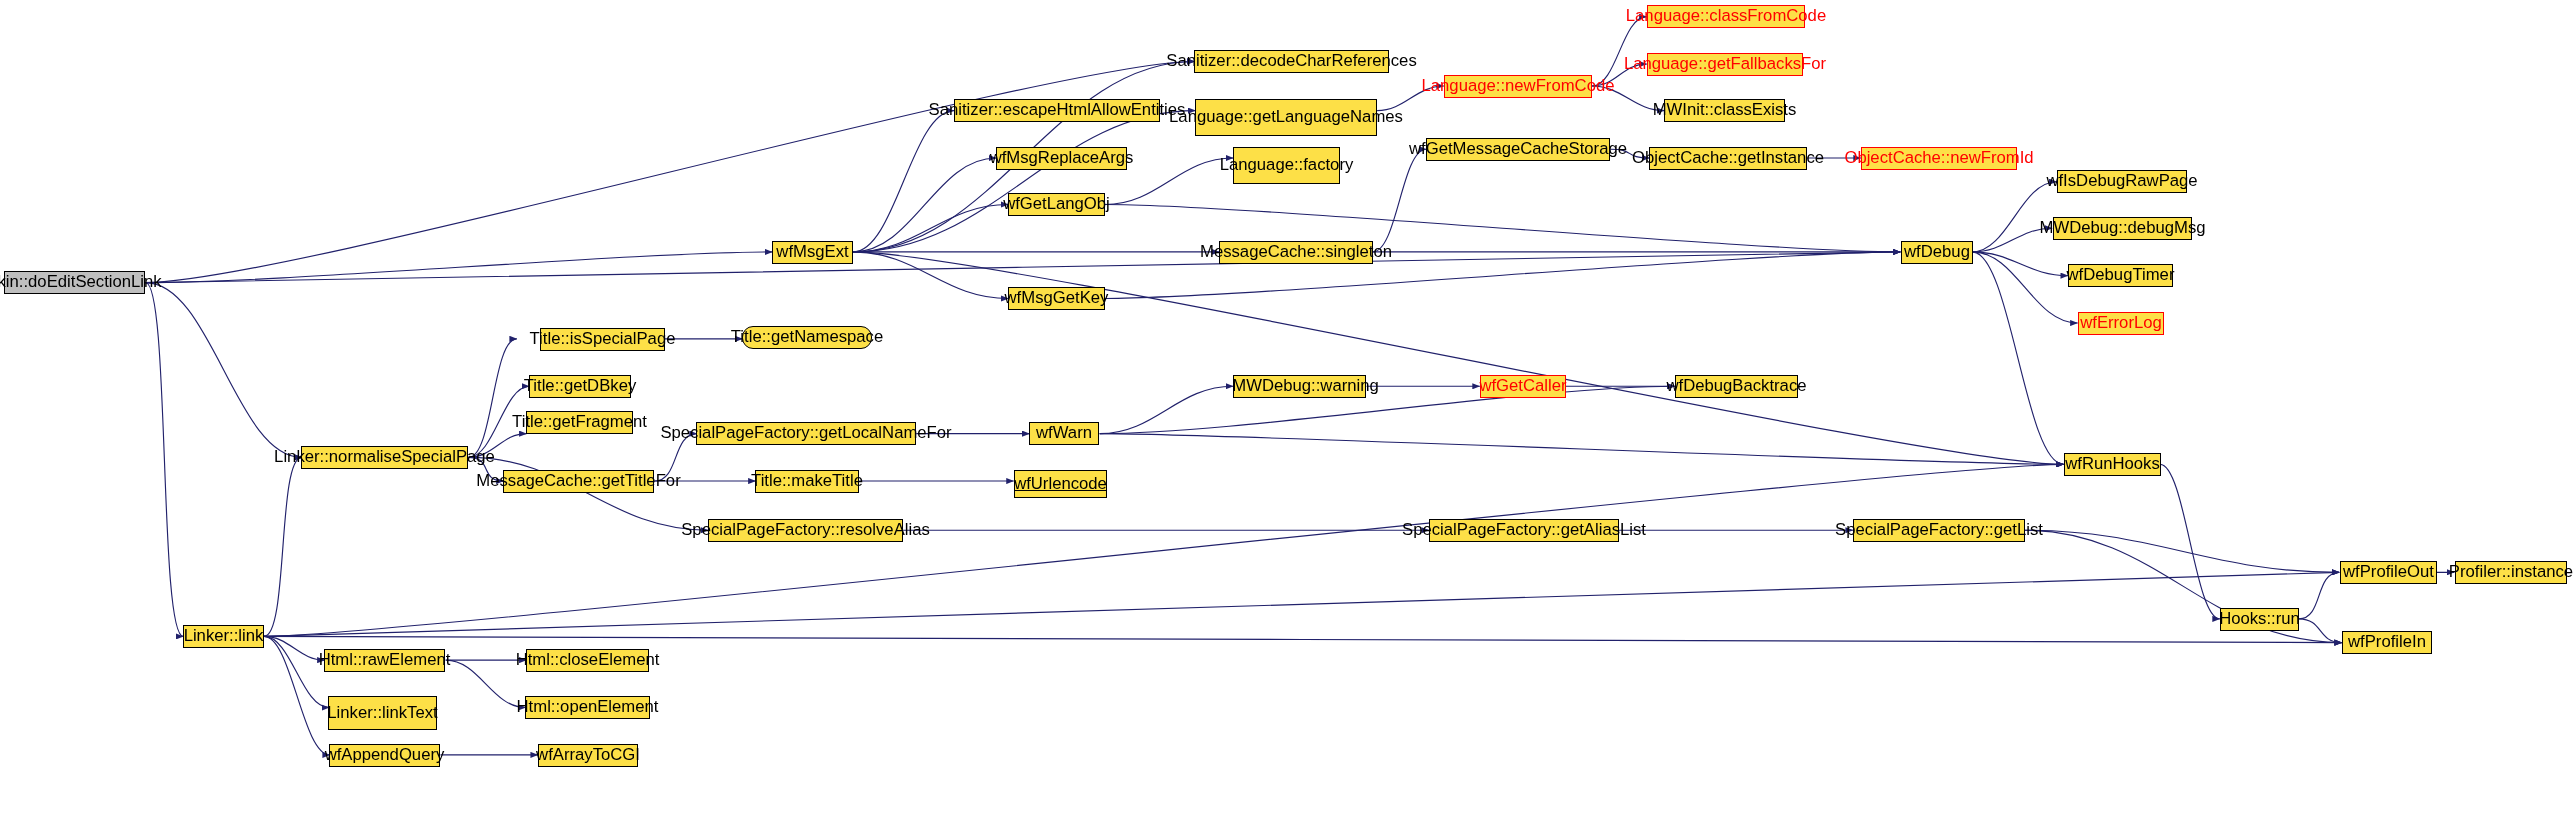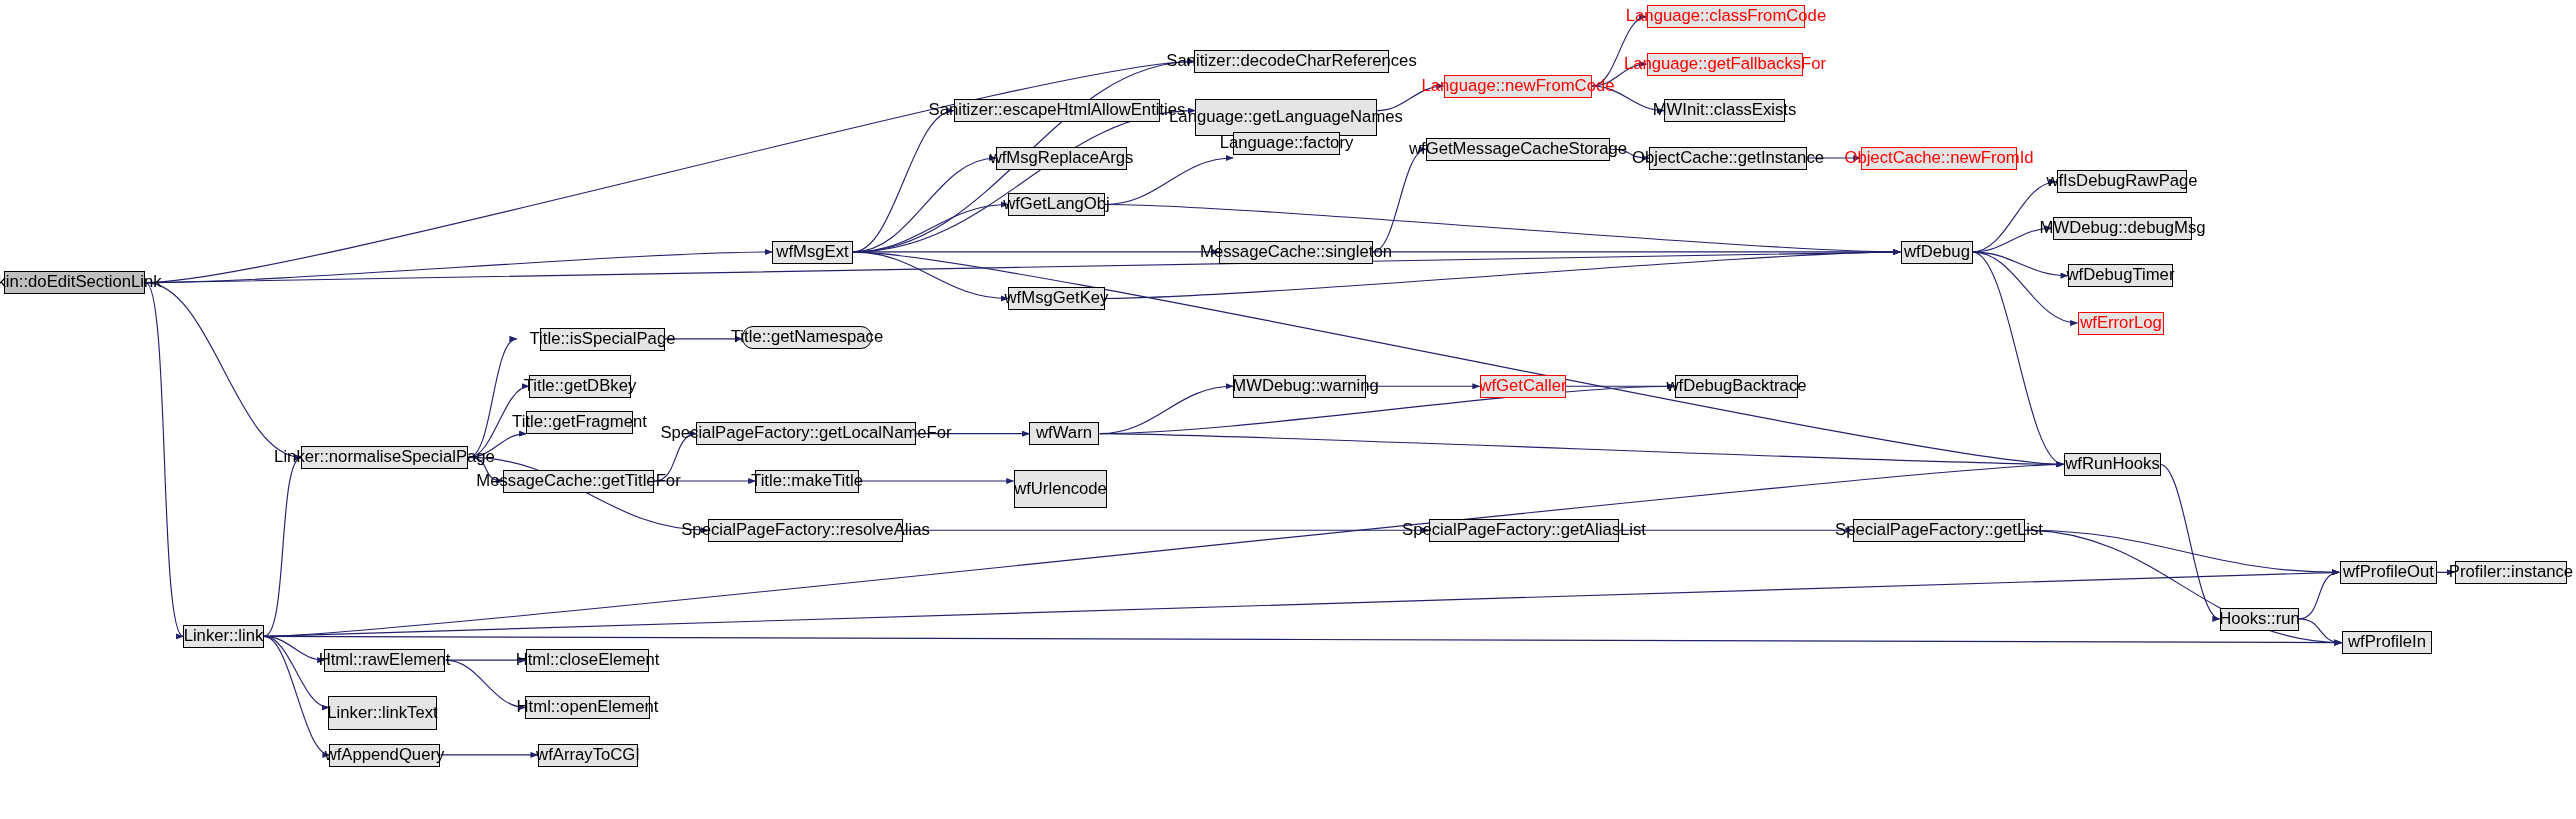--- a/index.html
+++ b/index.html
@@ -8,21 +8,21 @@
     width:2576px;
     height:819px;
     background:#ffffff;
     font-family:"Liberation Sans", sans-serif;
     overflow:hidden;
   }
   .node{
     position:absolute;
     box-sizing:border-box;
     border:0.9px solid #000000;
-    background:#e5e5e5;
+    background:#fde047;
     color:#000000;
     font-size:16.7px;
     line-height:1;
     display:flex;
     align-items:center;
     justify-content:center;
     white-space:nowrap;
     letter-spacing:0px;
   }
   .node.red{ border-color:#ff0000; color:#ff0000; }
@@ -114,21 +114,21 @@
   <div id="node-layer">
       <div class="node root" style="left: 3.5px; top: 271px; width: 141px; height: 23px;">Skin::doEditSectionLink</div>
       <div class="node" style="left: 1194px; top: 50px; width: 195px; height: 23px;">Sanitizer::decodeCharReferences</div>
       <div class="node" style="left: 954px; top: 99px; width: 206px; height: 23px;">Sanitizer::escapeHtmlAllowEntities</div>
       <div class="node" style="left: 1195px; top: 99px; width: 182px; height: 37px;">Language::getLanguageNames</div>
       <div class="node red" style="left: 1444px; top: 75px; width: 148px; height: 23px;">Language::newFromCode</div>
       <div class="node red" style="left: 1647px; top: 5.3px; width: 158px; height: 23px;">Language::classFromCode</div>
       <div class="node red" style="left: 1647px; top: 53px; width: 156px; height: 23px;">Language::getFallbacksFor</div>
       <div class="node" style="left: 1664px; top: 99px; width: 121px; height: 23px;">MWInit::classExists</div>
       <div class="node" style="left: 996px; top: 147px; width: 131px; height: 23px;">wfMsgReplaceArgs</div>
-      <div class="node" style="left: 1233px; top: 132px; width: 107px; height: 23px;">Language::factory</div>
+      <div class="node" style="left: 1233px; top: 147px; width: 107px; height: 37px;">Language::factory</div>
       <div class="node" style="left: 1426px; top: 138px; width: 184px; height: 23px;">wfGetMessageCacheStorage</div>
       <div class="node" style="left: 1649px; top: 147px; width: 158px; height: 23px;">ObjectCache::getInstance</div>
       <div class="node red" style="left: 1861px; top: 147px; width: 156px; height: 23px;">ObjectCache::newFromId</div>
       <div class="node" style="left: 1008px; top: 193px; width: 97px; height: 23px;">wfGetLangObj</div>
       <div class="node" style="left: 2057px; top: 170px; width: 130px; height: 23px;">wfIsDebugRawPage</div>
       <div class="node" style="left: 2053px; top: 217px; width: 139px; height: 23px;">MWDebug::debugMsg</div>
       <div class="node" style="left: 1901px; top: 241px; width: 72px; height: 23px;">wfDebug</div>
       <div class="node" style="left: 2068px; top: 264px; width: 105px; height: 23px;">wfDebugTimer</div>
       <div class="node red" style="left: 2078px; top: 312px; width: 86px; height: 23px;">wfErrorLog</div>
       <div class="node" style="left: 772px; top: 241px; width: 81px; height: 23px;">wfMsgExt</div>
@@ -139,21 +139,21 @@
       <div class="node" style="left: 529px; top: 375px; width: 102px; height: 23px;">Title::getDBkey</div>
       <div class="node" style="left: 1233px; top: 375px; width: 133px; height: 23px; padding-left: 12px;">MWDebug::warning</div>
       <div class="node red" style="left: 1480px; top: 375px; width: 86px; height: 23px;">wfGetCaller</div>
       <div class="node" style="left: 1675px; top: 375px; width: 123px; height: 23px;">wfDebugBacktrace</div>
       <div class="node" style="left: 526px; top: 411px; width: 107px; height: 23px;">Title::getFragment</div>
       <div class="node" style="left: 696px; top: 422px; width: 220px; height: 23px;">SpecialPageFactory::getLocalNameFor</div>
       <div class="node" style="left: 1029px; top: 422px; width: 70px; height: 23px;">wfWarn</div>
       <div class="node" style="left: 301px; top: 446px; width: 167px; height: 23px;">Linker::normaliseSpecialPage</div>
       <div class="node" style="left: 503px; top: 470px; width: 151px; height: 23px;">MessageCache::getTitleFor</div>
       <div class="node" style="left: 755px; top: 470px; width: 104px; height: 23px;">Title::makeTitle</div>
-      <div class="node" style="left: 1014px; top: 470px; width: 93px; height: 38px;">wfUrlencode</div>
+      <div class="node" style="left: 1014px; top: 470px; width: 93px; height: 28px; text-decoration: underline;">wfUrlencode</div>
       <div class="node" style="left: 2064px; top: 453px; width: 97px; height: 23px;">wfRunHooks</div>
       <div class="node" style="left: 708px; top: 519px; width: 195px; height: 23px;">SpecialPageFactory::resolveAlias</div>
       <div class="node" style="left: 1429px; top: 519px; width: 190px; height: 23px;">SpecialPageFactory::getAliasList</div>
       <div class="node" style="left: 1853px; top: 519px; width: 172px; height: 23px;">SpecialPageFactory::getList</div>
       <div class="node" style="left: 2340px; top: 561px; width: 97px; height: 23px;">wfProfileOut</div>
       <div class="node" style="left: 2455px; top: 561px; width: 112px; height: 23px;">Profiler::instance</div>
       <div class="node" style="left: 183px; top: 625px; width: 81px; height: 23px;">Linker::link</div>
       <div class="node" style="left: 2220px; top: 608px; width: 79px; height: 23px;">Hooks::run</div>
       <div class="node" style="left: 2342px; top: 631px; width: 90px; height: 23px;">wfProfileIn</div>
       <div class="node" style="left: 324px; top: 649px; width: 121px; height: 23px;">Html::rawElement</div>

